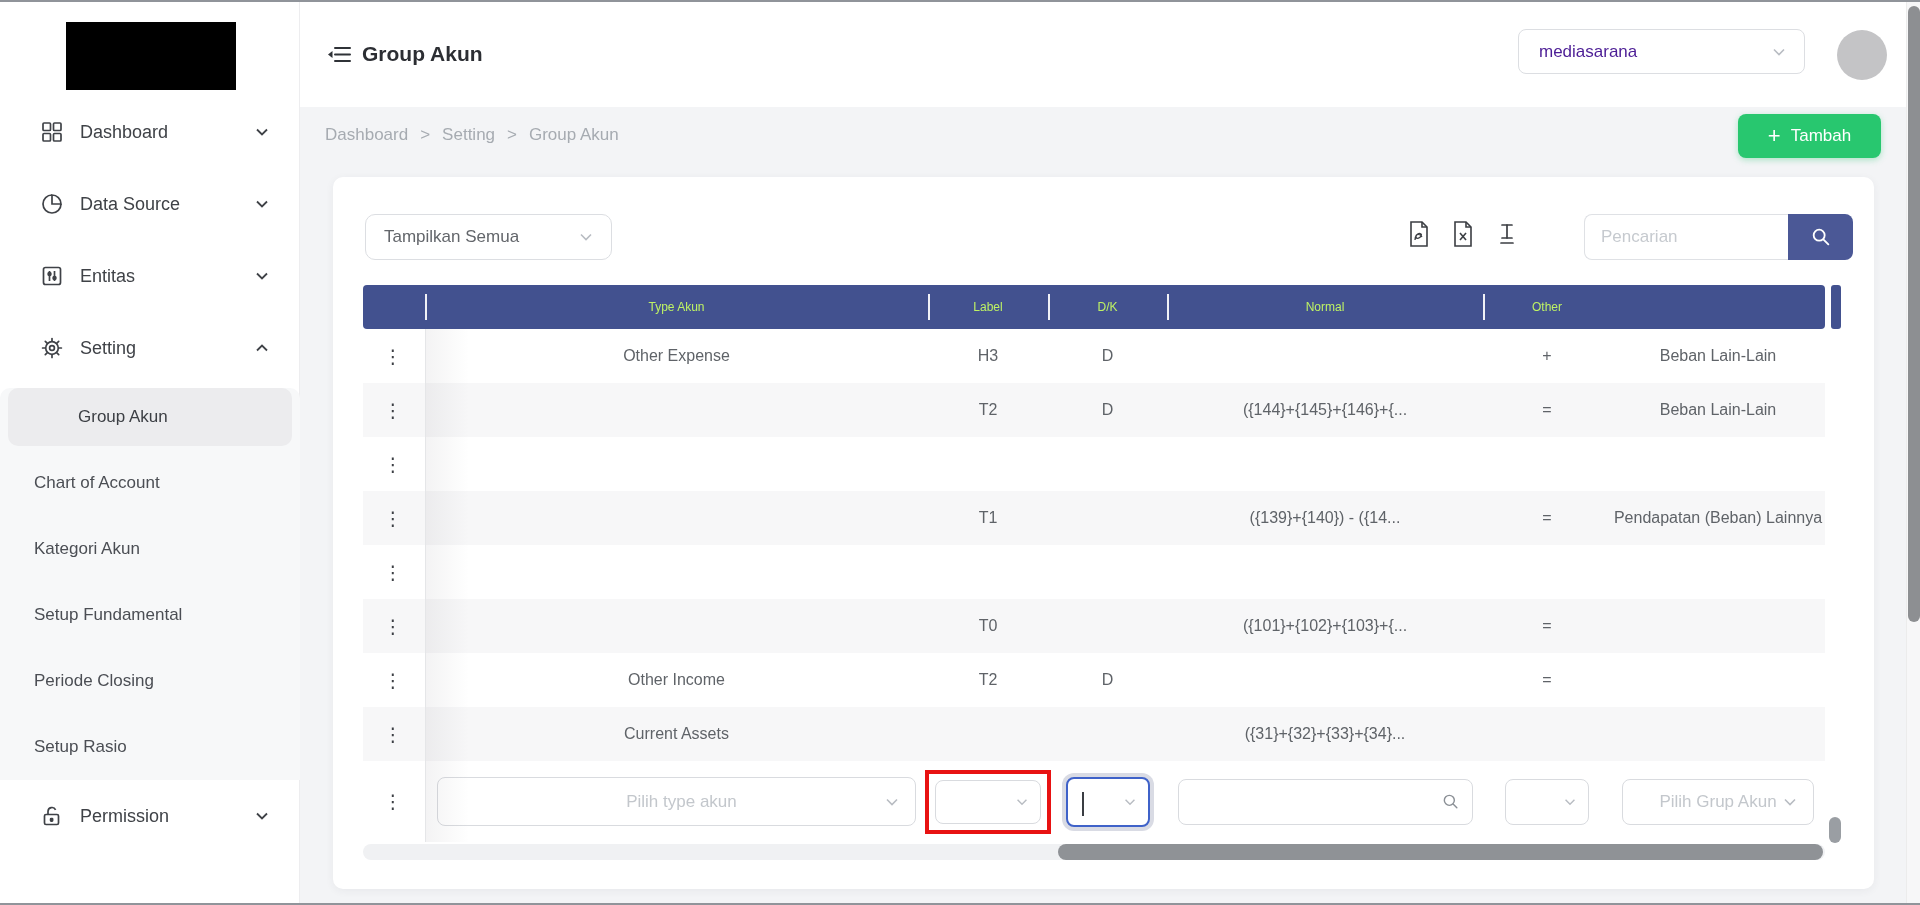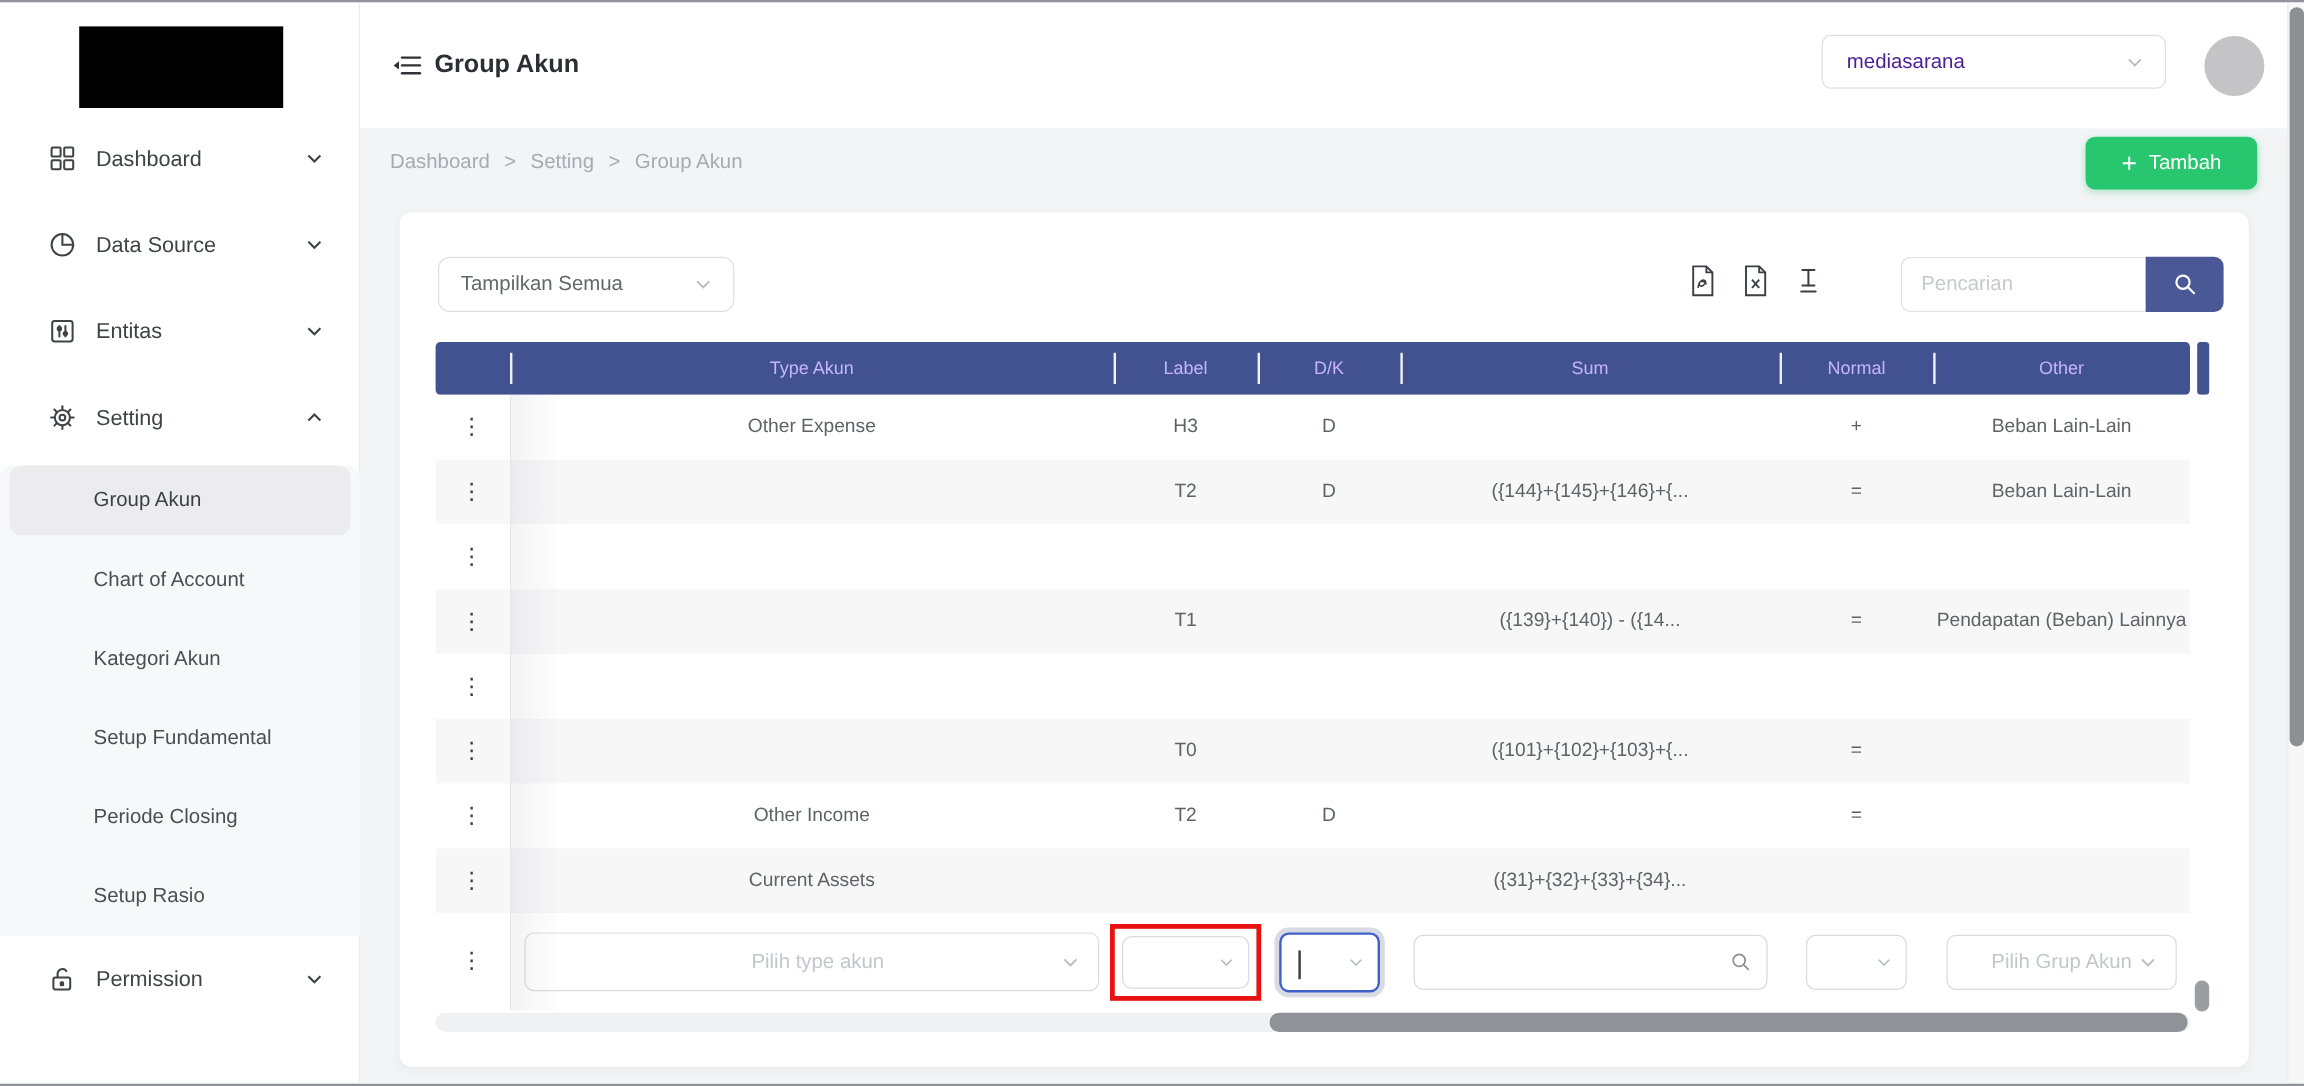--- a/index.html
+++ b/index.html
@@ -10,21 +10,21 @@
   
   .sidebar { position:absolute; left:0; top:0; width:300px; height:100%; background:#fff; border-right:1px solid #ededef; z-index:5; }
   .logo-box { position:absolute; left:66px; top:20px; width:170px; height:68px; background:#000; }
   .nav { position:absolute; left:0; top:94px; width:300px; }
   .nav-item { position:relative; height:72px; display:flex; align-items:center; padding-left:40px; cursor:pointer; }
   .nav-item .nav-icon { width:26px; height:26px; margin-right:14px; color:#3f4247; flex:0 0 auto; display:flex; align-items:center; }
   .nav-item .nav-label { font-size:18px; color:#3f4247; }
   .nav-item .chev { position:absolute; right:30px; top:50%; transform:translateY(-50%); color:#3f4247; }
   .chev.up svg { transform:rotate(180deg); }
   .submenu { background:#f7f8f9; border-radius:10px 10px 0 0; }
-  .subitem { height:66px; display:flex; align-items:center; padding-left:78px; font-size:17px; color:#4b4e54; cursor:pointer; }
+  .subitem { height:66px; display:flex; align-items:center; padding-left:34px; font-size:17px; color:#4b4e54; cursor:pointer; }
   .subitem.active { background:#ececee; border-radius:10px; margin:0 8px; padding-left:70px; height:58px; margin-top:4px; margin-bottom:4px; color:#3c3f44; }
 
   
   .topbar { position:absolute; left:300px; top:0; width:1606px; height:105px; background:#fff; }
   .menu-toggle { position:absolute; left:25px; top:39px; width:27px; height:27px; color:#2f3237; cursor:pointer; }
   .page-title { position:absolute; left:62px; top:40px; font-size:21px; font-weight:700; color:#2c2e33; }
   .tenant-select { position:absolute; left:1218px; top:27px; width:287px; height:45px; border:1px solid #dcdee2; border-radius:8px; background:#fff; display:flex; align-items:center; padding:0 20px; cursor:pointer; }
   .tenant-select .val { font-size:17px; color:#4c1d95; }
   .tenant-select .chev { position:absolute; right:16px; top:50%; transform:translateY(-50%); }
   .avatar { position:absolute; left:1537px; top:28px; width:50px; height:50px; border-radius:50%; background:#c4c4c6; cursor:pointer; }
@@ -46,21 +46,21 @@
   .export-icons { position:absolute; left:1074px; top:43px; display:flex; gap:20px; color:#3b3e43; }
   .export-icons .eicon { width:24px; height:28px; cursor:pointer; }
   .search-box { position:absolute; left:1251px; top:37px; width:269px; height:46px; display:flex; }
   .search-input { width:204px; height:46px; border:1px solid #dfe1e5; border-right:none; border-radius:8px 0 0 8px; padding:0 16px; font-size:17px; font-family:inherit; color:#55585d; outline:none; }
   .search-input::placeholder { color:#c6cacf; }
   .search-btn { width:65px; height:46px; background:#4b5896; border:none; border-radius:0 8px 8px 0; display:flex; align-items:center; justify-content:center; cursor:pointer; }
 
   
   .table { position:absolute; left:30px; top:108px; width:1480px; }
   .thead { position:relative; width:1462px; height:44px; background:#42518f; border-radius:4px; display:grid; grid-template-columns:62px 503px 120px 119px 316px 128px 214px; }
-  .hcell { position:relative; display:flex; align-items:center; justify-content:center; color:#c4b5fd; font-size:15px; font-weight:500; }
+  .hcell { position:relative; display:flex; align-items:center; justify-content:center; color:#bef264; font-size:12px; font-weight:500; }
   .hcell:not(:first-child)::before { content:""; position:absolute; left:0; top:9px; bottom:9px; width:2px; background:rgba(255,255,255,.92); }
   .head-sliver { position:absolute; left:1468px; top:0; width:10px; height:44px; background:#42518f; border-radius:3px; }
 
   .tbody-wrap { position:relative; width:1462px; }
   .trow { display:grid; grid-template-columns:62px 503px 120px 119px 316px 128px 214px; height:54px; background:#fff; }
   .trow.even { background:#f7f7f8; }
   .tcell { display:flex; align-items:center; justify-content:center; font-size:16px; color:#5f6368; overflow:hidden; white-space:nowrap; }
   .tcell.c0 { font-size:19px; color:#3c3f44; cursor:pointer; letter-spacing:2px; }
   .col-shadow { position:absolute; left:62px; top:0; bottom:0; width:44px; background:linear-gradient(to right, rgba(58,53,65,.06), rgba(58,53,65,0)); border-left:1px solid #e5e6e8; pointer-events:none; }
 
@@ -301,21 +301,20 @@
           </span>
         </button>
       </div>
 
       <div class="table">
         <div class="thead">
           <div class="hcell"></div>
           <div class="hcell">Type Akun</div>
           <div class="hcell">Label</div>
           <div class="hcell">D/K</div>
-          <div class="hcell">Sum</div>
           <div class="hcell">Normal</div>
           <div class="hcell">Other</div>
         </div>
         <div class="head-sliver"></div>
 
         <div class="tbody-wrap">
           <div>
               <div class="trow odd">
                 <div class="tcell c0">⋮</div>
                 <div class="tcell c1">Other Expense</div>

